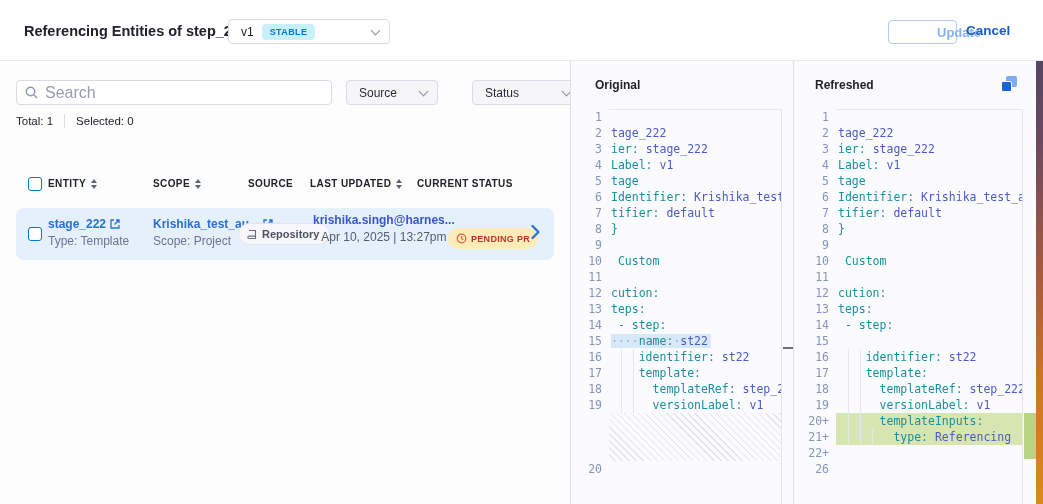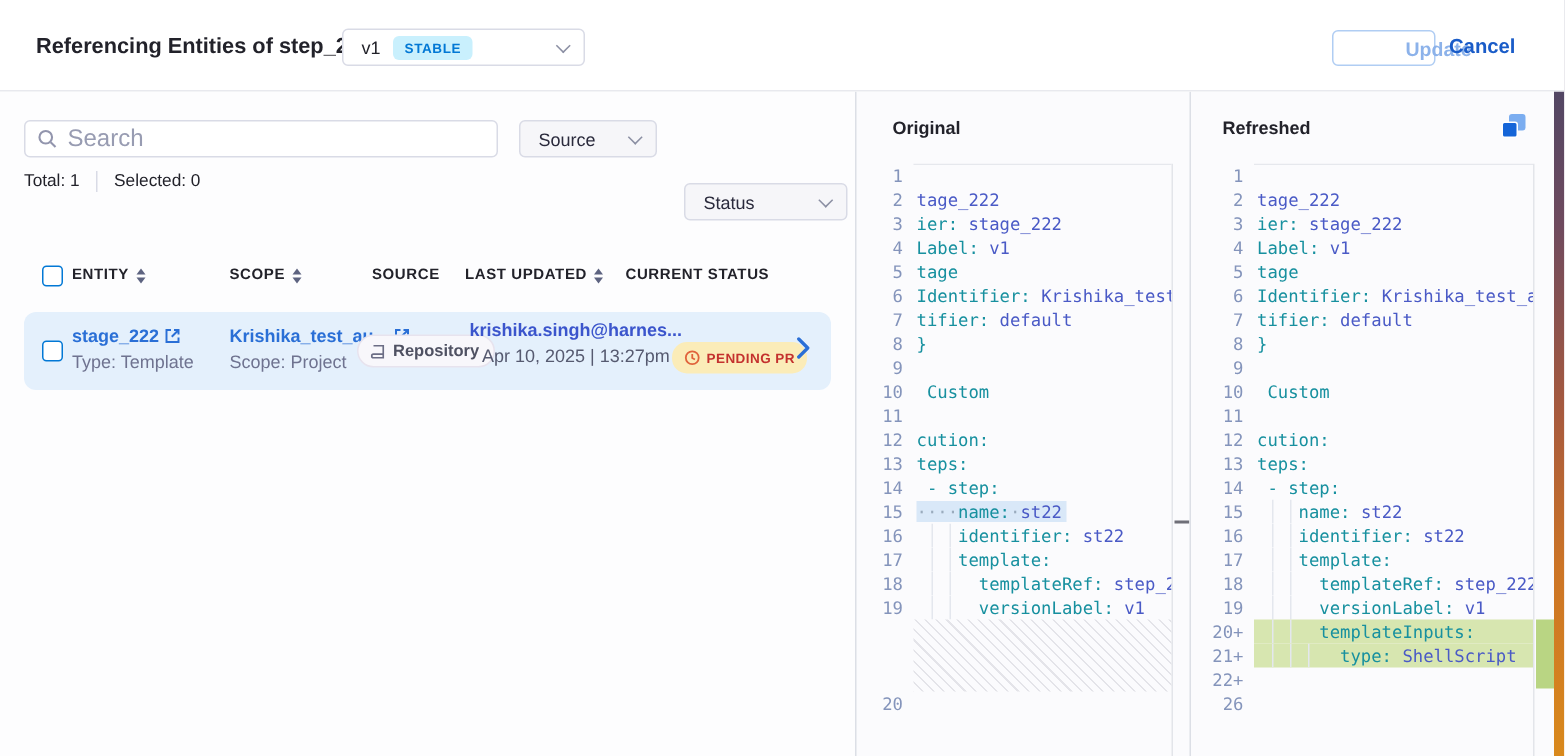--- a/index.html
+++ b/index.html
@@ -16,21 +16,21 @@
   .update-btn { position:absolute; left:888px; top:20px; width:69px; height:24px; border:1px solid #b0cdf3; border-radius:4px; background:#fff; color:#8cb2ea; font-size:13px; font-weight:700; font-family:"Liberation Sans",sans-serif; cursor:default;padding-left:48px; }
   .cancel-btn { position:absolute; left:966px; top:23px; font-size:13.5px; font-weight:700; color:#1a5cc8; cursor:pointer; background:none; border:none; font-family:"Liberation Sans",sans-serif; }
 
   
   .search-box { position:absolute; left:16px; top:80px; width:316px; height:25px; border:1px solid #d9dbe6; border-radius:4px; background:#fff; display:flex; align-items:center; padding:0 8px; }
   .search-box input { border:none; outline:none; flex:1; font-size:16px; color:#333; margin-left:7px; font-family:"Liberation Sans",sans-serif; background:transparent; }
   .search-box input::placeholder { color:#989cb2; }
   .filter-select { position:absolute; top:80px; height:25px; border:1px solid #d9dbe6; border-radius:4px; background:#f6f6f9; display:flex; align-items:center; padding:0 10px 0 12px; cursor:pointer; }
   .filter-select .flabel { font-size:12px; color:#2a2a3c; }
   #source-filter { left:346px; width:92px; }
-  #status-filter { left:456px; width:109px;margin-top:42px; }
+  #status-filter { left:472px; width:109px; }
   .totals { position:absolute; left:16px; top:114px; font-size:11.5px; color:#22222a; display:flex; align-items:center; }
   .totals .sep { width:1px; height:14px; background:#d9dbe6; margin:0 11px; }
 
   .thead { position:absolute; left:0; top:176px; width:570px; height:18px; }
   .th { position:absolute; top:2px; font-size:10px; font-weight:700; letter-spacing:.4px; color:#22222a; display:flex; align-items:center; gap:5px; }
   .checkbox { width:14px; height:14px; border:1.6px solid #0278d5; border-radius:3px; background:#fff; cursor:pointer; }
   .sort-icon { display:inline-flex; flex-direction:column; gap:2px; cursor:pointer; }
   .sort-icon i { width:0; height:0; border-left:3.5px solid transparent; border-right:3.5px solid transparent; }
   .sort-icon .up { border-bottom:4px solid #5d6380; }
   .sort-icon .dn { border-top:4px solid #5d6380; }
@@ -343,21 +343,20 @@
         <div class="code-line">
           <span class="ln">13</span>
           <span class="ct"><span><span class="tk-k">teps:</span></span></span>
         </div>
         <div class="code-line">
           <span class="ln">14</span>
           <span class="ct"><span><span class="tk-k"> - step:</span></span></span>
         </div>
         <div class="code-line">
           <span class="ln">15</span>
-          <span class="ct"><i class="gd" style="left: 12px;"></i><i class="gd" style="left: 24px;"></i><span><span class="tk-k">    name: </span><span class="tk-v">st22</span></span></span>
         </div>
         <div class="code-line">
           <span class="ln">16</span>
           <span class="ct"><i class="gd" style="left: 12px;"></i><i class="gd" style="left: 24px;"></i><span><span class="tk-k">    identifier: </span><span class="tk-v">st22</span></span></span>
         </div>
         <div class="code-line">
           <span class="ln">17</span>
           <span class="ct"><i class="gd" style="left: 12px;"></i><i class="gd" style="left: 24px;"></i><span><span class="tk-k">    template:</span></span></span>
         </div>
         <div class="code-line">
@@ -367,21 +366,21 @@
         <div class="code-line">
           <span class="ln">19</span>
           <span class="ct"><i class="gd" style="left: 12px;"></i><i class="gd" style="left: 24px;"></i><span><span class="tk-k">      versionLabel: </span><span class="tk-v">v1</span></span></span>
         </div>
         <div class="code-line hl-add">
           <span class="ln">20+</span>
           <span class="ct"><i class="gd" style="left: 12px;"></i><i class="gd" style="left: 24px;"></i><span><span class="tk-k">      templateInputs:</span></span></span>
         </div>
         <div class="code-line hl-add">
           <span class="ln">21+</span>
-          <span class="ct"><i class="gd" style="left: 12px;"></i><i class="gd" style="left: 24px;"></i><i class="gd" style="left: 36px;"></i><span><span class="tk-k">        type: </span><span class="tk-v">ShellScript</span></span></span>
+          <span class="ct"><i class="gd" style="left: 12px;"></i><i class="gd" style="left: 24px;"></i><i class="gd" style="left: 36px;"></i><span><span class="tk-k">        type: </span><span class="tk-v">Referencing</span></span></span>
         </div>
         <div class="code-line hl-add">
           <span class="ln">22+</span>
         </div>
         <div class="code-line">
           <span class="ln">26</span>
           <span class="ct"><span></span></span>
         </div>
       </div>
     <div class="ruler">

